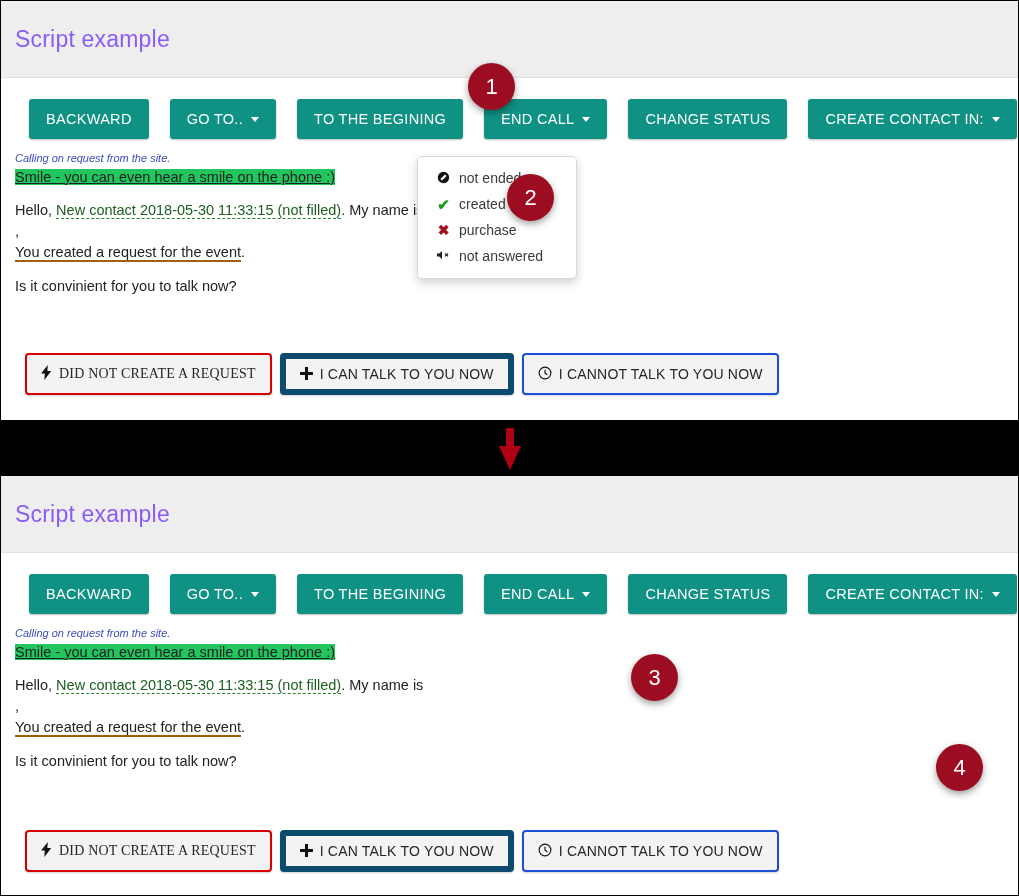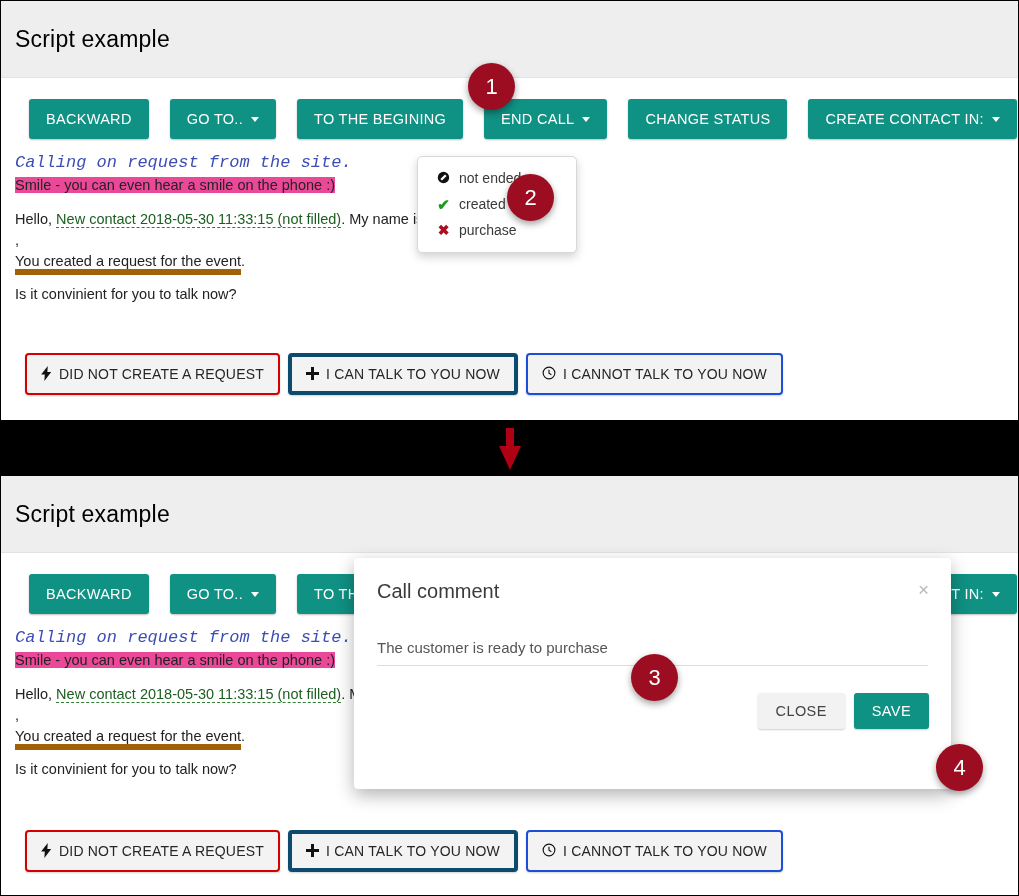--- a/index.html
+++ b/index.html
@@ -21,21 +21,21 @@
   #panel-top  { top: 0;   height: 420px; border-top: 1px solid #000; }
   #panel-bot  { top: 476px; height: 420px; border-bottom: 1px solid #000; }
 
   .page-header {
     height: 77px;
     background: #eeeeee;
     display: flex; align-items: center;
     padding-left: 14px;
     border-bottom: 1px solid #e2e2e2;
   }
-  .page-title { font-size: 23px; color: #000000; font-weight: 400; letter-spacing: .2px; }
+  .page-title { font-size: 23px; color: #8b5cf6; font-weight: 400; letter-spacing: .2px; }
 
   
   .toolbar {
     display: flex; gap: 21px;
     padding: 21px 0 0 28px;
     position: relative;
   }
   .tbtn {
     background: #0f9183;
     color: #ffffff;
@@ -61,25 +61,25 @@
   }
 
   
   .script {
     padding: 12px 0 0 14px;
     font-size: 14.5px;
     color: #222;
     line-height: 1.43;
     width: 430px;
   }
-  .script .italic-blue { color: #3c4db5; font-style: italic; font-size: 17px; font-family: Liberation Mono, monospace; }
-  .script .hl { background: #ec4899; }
+  .script .italic-blue { color: #3c4db5; font-style: italic; font-size: 11px; }
+  .script .hl { background: #22c55e; text-decoration: underline; }
   .script .p { margin-top: 13px; }
   .dotted-u { border-bottom: 1px dashed #2e7d32; color: #1b5e20; }
-  .solid-u  { border-bottom: 6px solid #a16207; color: #222; }
+  .solid-u  { border-bottom: 2px solid #a16207; color: #222; }
 
   
   .dropdown {
     position: absolute;
     left: 416px; top: 155px;
     width: 160px;
     background: #ffffff;
     border: 1px solid #d8d8d8;
     border-radius: 5px;
     box-shadow: 0 4px 10px rgba(0,0,0,.18);
@@ -114,22 +114,22 @@
     padding: 0 14px;
     font-size: 14px;
     font-family: "Liberation Sans", sans-serif;
     color: #262626;
     letter-spacing: .2px;
     display: inline-flex; align-items: center; gap: 7px;
     cursor: pointer;
     box-shadow: 0 1px 2px rgba(0,0,0,.18);
     white-space: nowrap;
   }
-  .abtn.danger  { border: 2px solid #d60000; }
-  .abtn.success { border: 4px solid #0c4a6e; }
+  .abtn.danger  { border: 2px solid #d60000; font-family: Liberation Serif, serif; }
+  .abtn.success { border: 6px solid #0c4a6e; }
   .abtn.neutral { border: 2px solid #1d4ed8; }
   .abtn .gly { font-size: 14px; line-height: 1; }
 
   
   #separator {
     position: absolute; left: 0; top: 420px;
     width: 1019px; height: 56px;
     background: #000000;
   }
   .arrow-down {
@@ -259,20 +259,29 @@
         <span>not ended</span>
       </div>
       <div class="dd-item">
         <span class="dd-ico ic-positive">✔</span>
         <span>created</span>
       </div>
       <div class="dd-item">
         <span class="dd-ico ic-negative">✖</span>
         <span>purchase</span>
       </div>
+      <div class="dd-item">
+        <span class="dd-ico ic-notans">
+          <svg width="15" height="12" viewBox="0 0 16 12">
+            <path d="M1 4.3h2.4L6.4 1.6v8.8L3.4 7.7H1z" fill="#222"></path>
+            <path d="M9.6 4.2l3.2 3.2M12.8 4.2l-3.2 3.2" stroke="#222" stroke-width="1.2"></path>
+          </svg>
+        </span>
+        <span>not answered</span>
+      </div>
     </div>
 
     <div class="actions" style="position:absolute; left:0; top:352px;">
       <button class="abtn danger">
         <span class="gly">
           <svg width="11" height="15" viewBox="0 0 10 14">
               <path d="M6.2 0L0 8h3.4L3 14L9.4 5.6H5.8z" fill="#111"></path>
             </svg>
         </span>
         <span>DID NOT CREATE A REQUEST</span>
@@ -366,32 +375,19 @@
           <svg width="14" height="14" viewBox="0 0 16 16">
               <circle cx="8" cy="8" r="6.7" fill="none" stroke="#111" stroke-width="1.3"></circle>
               <path d="M8 4.2V8.3l2.7 1.7" stroke="#111" stroke-width="1.3" fill="none"></path>
             </svg>
         </span>
         <span>I CANNOT TALK TO YOU NOW</span>
       </button>
     </div>
   </div>
 
-  <div class="modal">
-    <div class="modal-head">
-      <div class="modal-title">Call comment</div>
-      <button class="modal-close">×</button>
-    </div>
-    <div class="modal-body">
-      <input class="modal-input" type="text" value="The customer is ready to purchase" style="">
-    </div>
-    <div class="modal-foot">
-      <button class="mbtn close">CLOSE</button>
-      <button class="mbtn save">SAVE</button>
-    </div>
-  </div>
 
   <div class="badge" id="badge-1">1</div>
   <div class="badge" id="badge-2">2</div>
   <div class="badge" id="badge-3">3</div>
   <div class="badge" id="badge-4">4</div>
 
 </div>
 
 </body></html>

